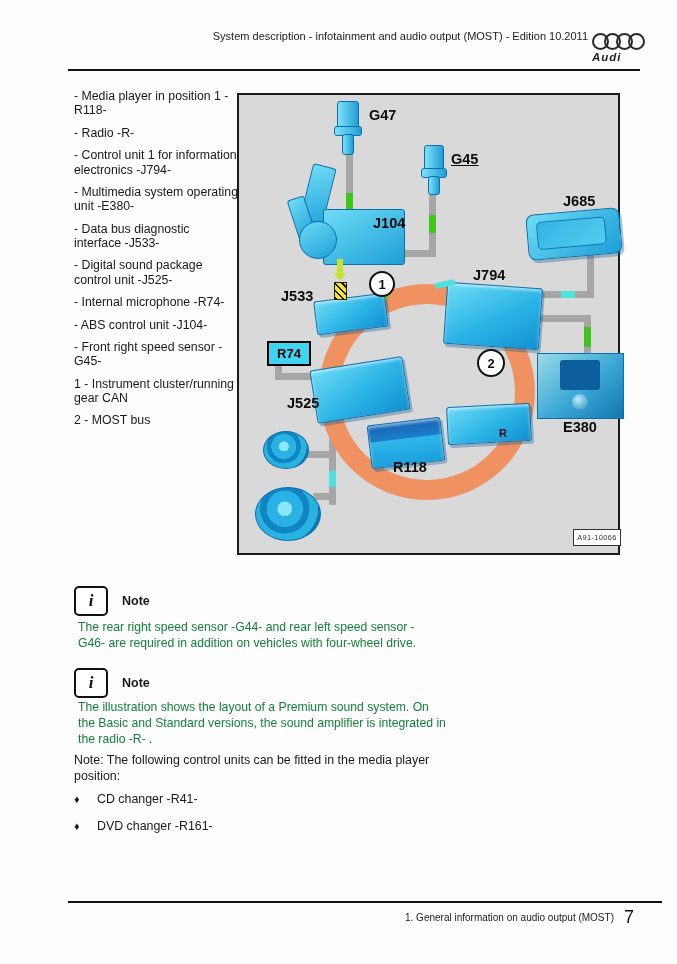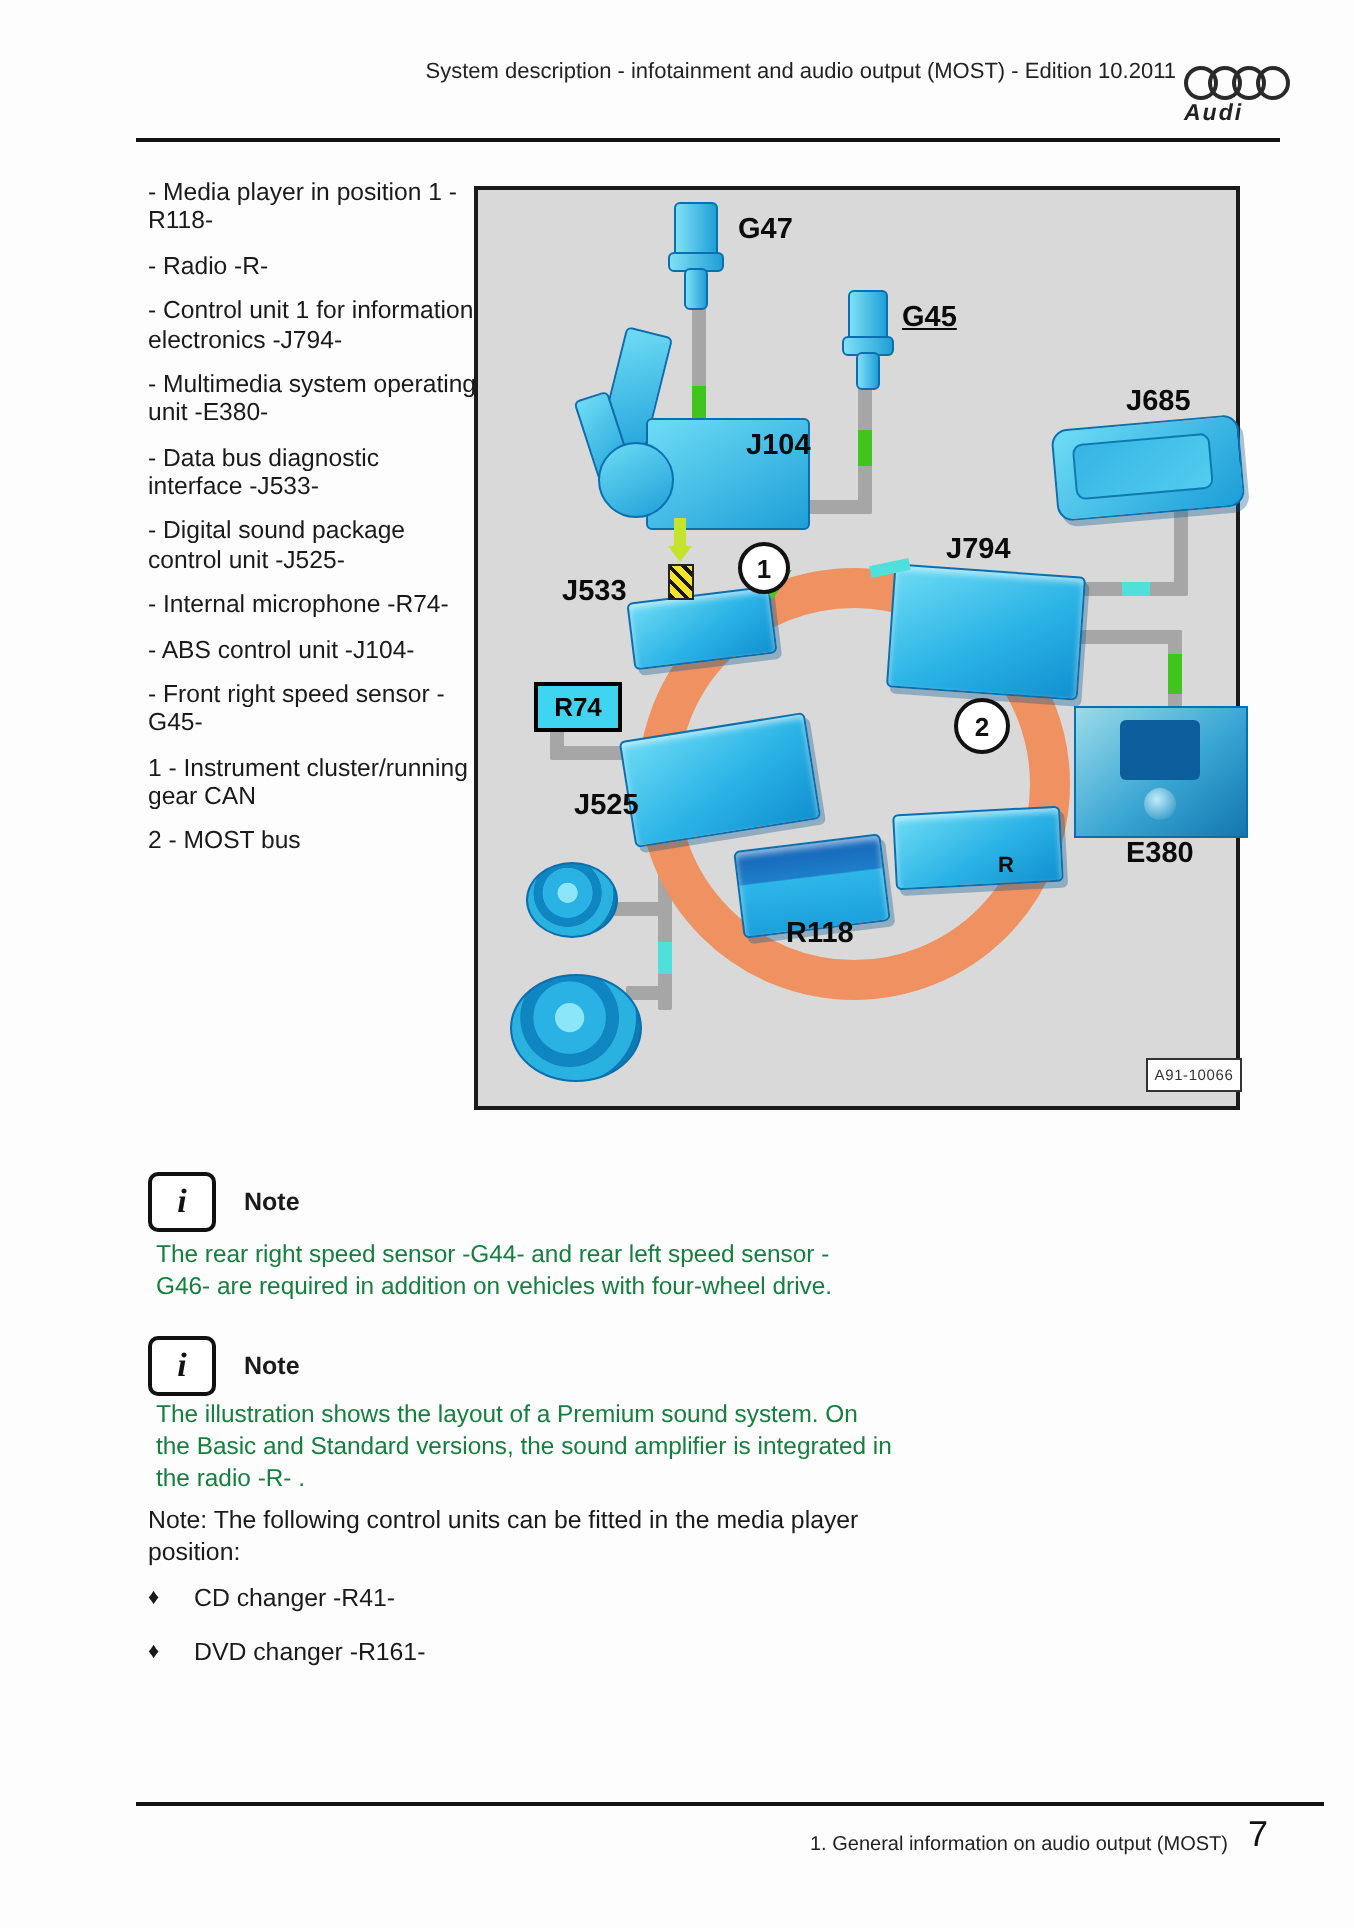--- a/index.html
+++ b/index.html
@@ -59,21 +59,21 @@
   .note-icon{width:30px;height:26px;border:2.5px solid #111;border-radius:5px;display:flex;align-items:center;justify-content:center;
              font-family:"Liberation Serif",serif;font-weight:bold;font-style:italic;font-size:17px;color:#111;background:#fff;}
   .note-title{font-size:12.5px;font-weight:bold;color:#1a1a1a;}
   .note-body{font-size:12.2px;line-height:1.32;color:#15803d;}
   #bold-note{font-weight:normal;font-size:12.4px;line-height:1.32;}
   .bullet-row{display:flex;align-items:flex-start;font-size:12.4px;}
   .bullet-glyph{width:23px;font-size:11px;padding-top:1px;}
 
   
   #footer-rule{left:68px;top:901px;width:594px;height:2px;background:#111;}
-  #footer-row{left:68px;top:907px;width:594px;display:flex;justify-content:flex-end;align-items:flex-end;gap:10px;padding-right:28px;box-sizing:border-box;}
+  #footer-row{left:68px;top:907px;width:594px;display:flex;justify-content:flex-end;align-items:center;gap:10px;padding-right:28px;box-sizing:border-box;}
   #footer-label{font-size:10px;color:#222;}
   #page-number{font-size:18px;color:#111;}
 </style>
 </head>
 <body>
 
 <div class="abs" id="header-text">
   <div>System description - infotainment and audio output (MOST) - Edition 10.2011</div>
 </div>
 <div class="abs" id="audi-logo">

